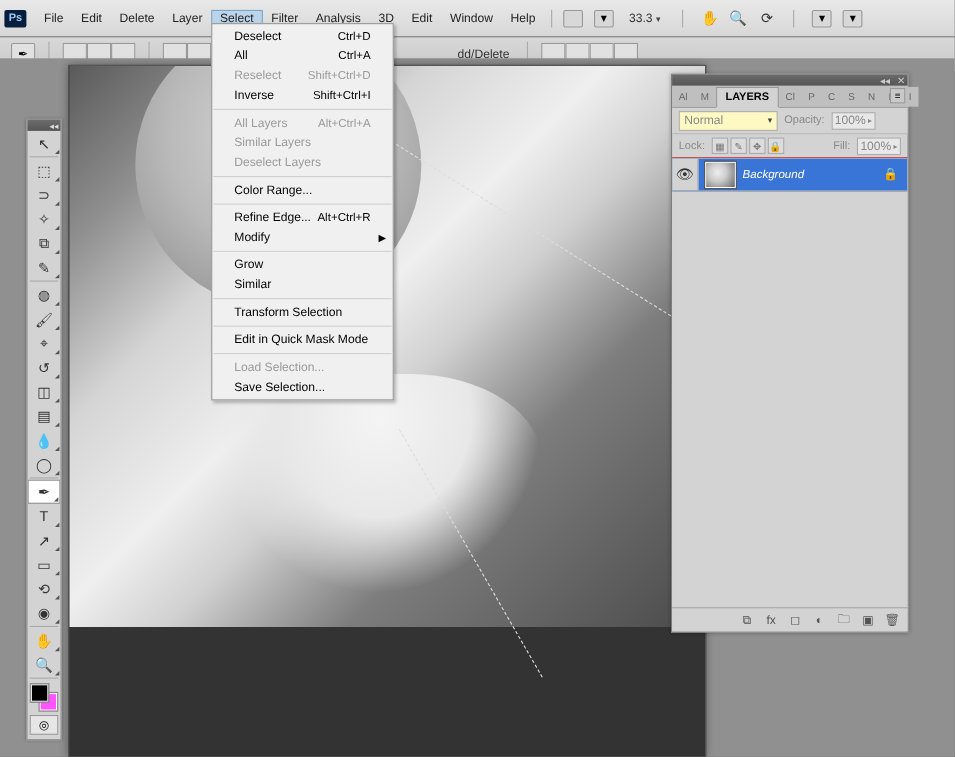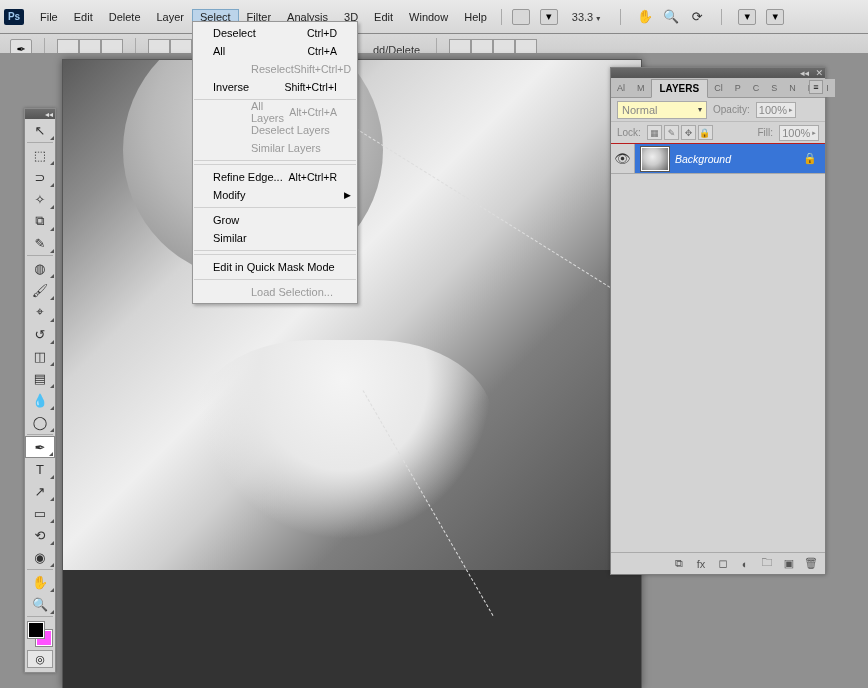--- a/index.html
+++ b/index.html
@@ -15,35 +15,35 @@
   .hicon { width: 18px; height: 16px; background: #d8d8d8; border: 1px solid #999; border-radius: 2px; }
   .zoom-txt { color: #333; font-size: 11px; padding: 0 4px; }
   .dd { font-size: 8px; color: #444; }
   .hicon-plain { width:16px; height:16px; display:flex; align-items:center; justify-content:center; color:#333; font-size:13px; }
 
   
   .optionsbar { height: 32px; background: linear-gradient(#d8d8d8,#c9c9c9); border-bottom: 1px solid #777; display: flex; align-items: center; padding: 0 10px; gap: 6px; }
   .opt-btn { width: 22px; height: 22px; background: #e1e1e1; border: 1px solid #999; border-radius: 2px; }
   .opt-group { display: flex; gap: 0; }
   .opt-group .opt-btn { border-radius: 0; }
-  .opt-label { color: #333; padding: 0 4px; }
+  .opt-label { color: #333; padding: 0 4px; margin-left: 43px; }
   .vs { width: 1px; height: 24px; background: #aaa; margin: 0 6px; }
 
   
   .canvas-area { position: absolute; top: 53px; left: 0; right: 0; bottom: 0; background: #909090; }
   .doc-window { position: absolute; top: 6px; left: 62px; width: 580px; height: 630px; background: #333; border: 1px solid #555; box-shadow: 0 0 8px rgba(0,0,0,.4); overflow: hidden; }
   .doc-img { width: 100%; height: 510px; background: linear-gradient(135deg,#5a5a5a 0%,#8f8f8f 15%,#d5d5d5 30%,#efefef 45%,#d0d0d0 55%,#7d7d7d 70%,#4a4a4a 100%); position: relative; }
   .collar { position:absolute; top:280px; left:130px; width:300px; height:200px; background: radial-gradient(ellipse at 50% 20%, #f4f4f4 0%, #e8e8e8 40%, transparent 70%); border-radius: 40% 40% 20% 20%; }
   .face { position:absolute; top:-40px; left:60px; width:260px; height:260px; background: radial-gradient(circle at 50% 40%, #d8d8d8 0%, #b9b9b9 50%, #888 100%); border-radius:50%; }
   .sel-line { position:absolute; border-top:1px dashed #ddd; transform-origin:left center; }
 
   
   .dropdown { position: absolute; top: 21px; left: 192px; width: 166px; background: #f0f0f0; border: 1px solid #979797; box-shadow: 2px 2px 3px rgba(0,0,0,.25); z-index: 100; padding: 2px 0; }
   .dd-item { height: 18px; display: flex; align-items: center; justify-content: space-between; padding: 0 20px 0 20px; color: #000; }
-  .dd-item.disabled { color: #9a9a9a; margin-left: 38px; }
+  .dd-item.disabled { color: #9a9a9a; }
   .dd-shortcut { color: inherit; font-size: 10.5px; }
   .dd-item.disabled .dd-shortcut { color: #9a9a9a; }
   .dd-sep { height: 1px; background: #d0d0d0; margin: 3px 1px; }
   .dd-arrow { position: absolute; right: 6px; font-size: 9px; }
 
   
   .toolbox { position: absolute; top: 108px; left: 24px; width: 32px; background: #d3d3d3; border: 1px solid #8a8a8a; box-shadow: 0 0 3px rgba(0,0,0,.3); }
   .tool-header { height: 10px; background: linear-gradient(#6d6d6d,#555); display:flex; justify-content:flex-end; align-items:center; padding-right:2px; color:#ddd; font-size:8px; }
   .tool { width: 30px; height: 22px; display: flex; align-items: center; justify-content: center; color: #333; font-size: 13px; position:relative; }
   .tool.sel { background: #fff; border: 1px solid #888; }
@@ -155,50 +155,59 @@
     <div class="dd-item">
       <span>Inverse</span>
       <span class="dd-shortcut">Shift+Ctrl+I</span>
     </div>
     <div class="dd-sep"></div>
     <div class="dd-item disabled">
       <span>All Layers</span>
       <span class="dd-shortcut">Alt+Ctrl+A</span>
     </div>
     <div class="dd-item disabled">
+      <span>Similar Layers</span>
+    </div>
+    <div class="dd-item disabled">
       <span>Deselect Layers</span>
     </div>
-    <div class="dd-item disabled">
-      <span>Similar Layers</span>
-    </div>
-    <div class="dd-sep"></div>
+    <div class="dd-sep"></div>
+    <div class="dd-item">
+      <span>Color Range...</span>
+    </div>
     <div class="dd-sep"></div>
     <div class="dd-item">
       <span>Refine Edge...</span>
       <span class="dd-shortcut">Alt+Ctrl+R</span>
     </div>
     <div class="dd-item" style="position: relative;">
       <span>Modify</span>
       <span class="dd-arrow">▶</span>
     </div>
     <div class="dd-sep"></div>
     <div class="dd-item">
       <span>Grow</span>
     </div>
     <div class="dd-item">
       <span>Similar</span>
     </div>
     <div class="dd-sep"></div>
+    <div class="dd-item">
+      <span>Transform Selection</span>
+    </div>
     <div class="dd-sep"></div>
     <div class="dd-item">
       <span>Edit in Quick Mask Mode</span>
     </div>
     <div class="dd-sep"></div>
     <div class="dd-item disabled">
       <span>Load Selection...</span>
+    </div>
+    <div class="dd-item">
+      <span>Save Selection...</span>
     </div>
   </div>
 
 <div class="canvas-area">
   <div class="doc-window">
     <div class="doc-img">
       <div class="face"></div>
       <div class="collar"></div>
       <div class="sel-line" style="top:60px; left:280px; width:340px; transform:rotate(32deg);"></div>
       <div class="sel-line" style="top:330px; left:300px; width:260px; transform:rotate(60deg);"></div>

